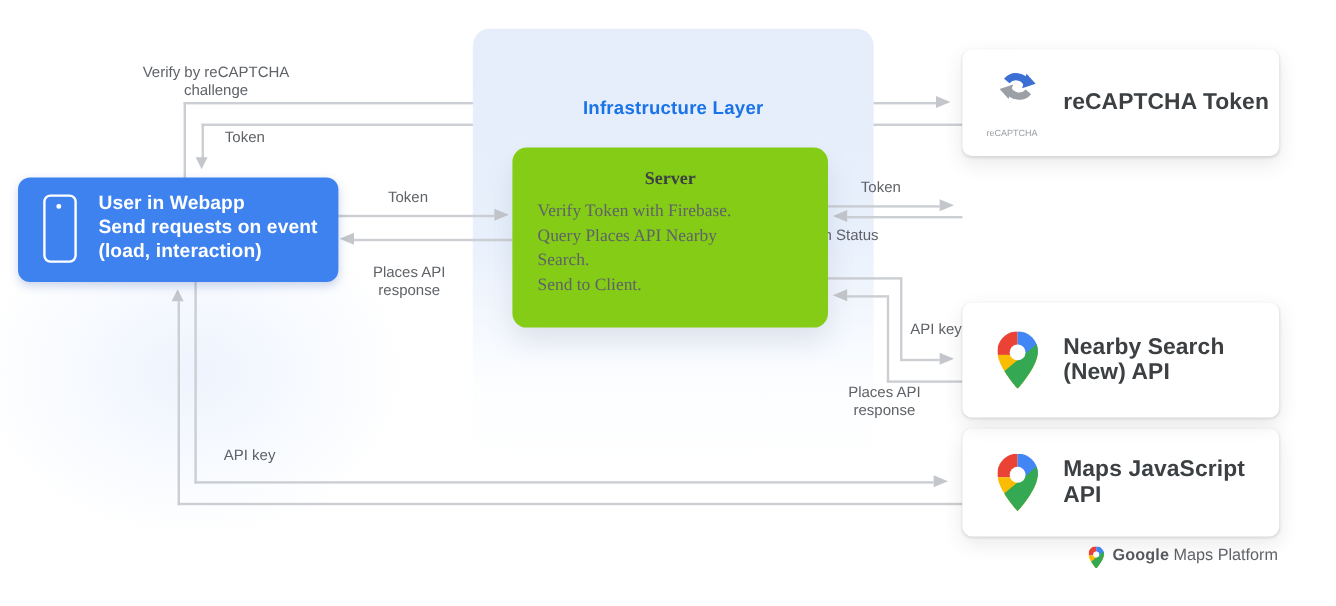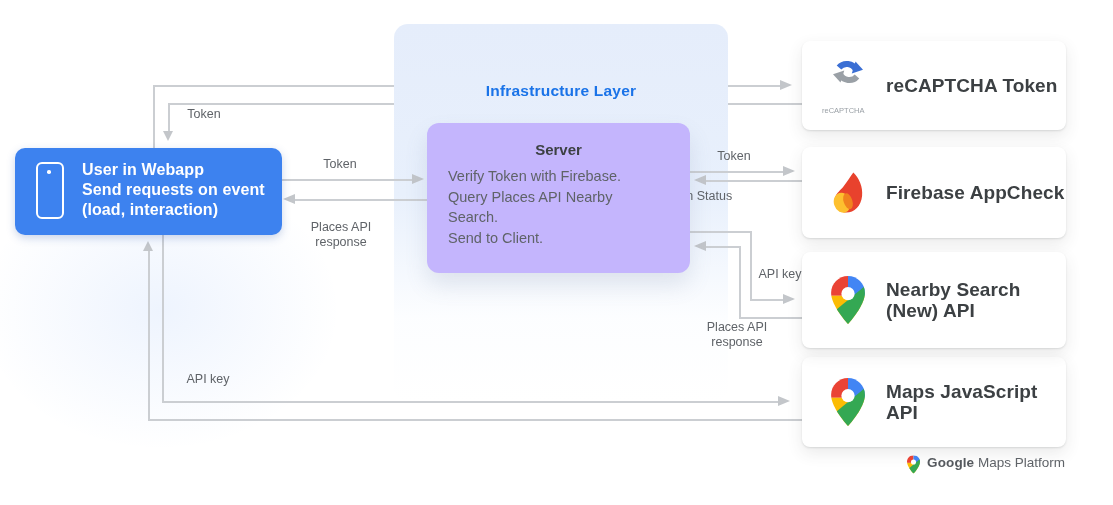--- a/index.html
+++ b/index.html
@@ -29,21 +29,21 @@
     border:2.6px solid #fff;border-radius:6px;}
   .phone-dot{position:absolute;left:9px;top:6px;width:3.5px;height:3.5px;border-radius:50%;background:#fff;}
   .user-text{position:absolute;left:67px;top:12px;color:#fff;font-size:16px;line-height:20px;
     font-weight:700;white-space:pre-line;letter-spacing:.1px;}
   
   .infra{position:absolute;left:394px;top:24px;width:334px;height:378px;z-index:3;border-radius:14px;
     background:linear-gradient(180deg,#e5edfb 0%,#e8f0fc 45%,rgba(250,252,255,.55) 78%,rgba(255,255,255,0) 100%);}
   .infra-title{position:absolute;left:0;top:58px;width:100%;text-align:center;
     color:#1a73e8;font-size:15.5px;font-weight:700;letter-spacing:.2px;}
   .server{position:absolute;left:427px;top:123px;width:263px;height:150px;z-index:6;
-    background:#c4b5fd;border-radius:12px;box-shadow:0 12px 22px rgba(100,120,150,.16);}
+    background:#84cc16;border-radius:12px;box-shadow:0 12px 22px rgba(100,120,150,.16);font-family:Liberation Serif, serif;}
   .server-title{position:absolute;left:0;top:18px;width:100%;text-align:center;
     color:#3c4043;font-size:15px;font-weight:700;}
   .server-body{position:absolute;left:21px;top:43px;color:#5f6368;font-size:14.5px;
     line-height:20.5px;white-space:pre-line;}
   
   .card{position:absolute;left:802px;width:264px;z-index:6;background:#fff;border-radius:8px;
     box-shadow:0 1px 2px rgba(60,64,67,.14),0 6px 16px rgba(60,64,67,.11);
     display:flex;align-items:center;padding-left:20px;box-sizing:border-box;}
   .card-icon{width:52px;display:flex;flex-direction:column;align-items:center;flex:0 0 52px;}
   .card-title{color:#3c4043;font-size:19px;font-weight:700;letter-spacing:.1px;
@@ -88,20 +88,22 @@
   <div class="arr arr-l" style="left:694px;top:241px;"></div>
 
   <div class="vline" style="left:162px;top:235px;height:168px;"></div>
   <div class="hline" style="left:162px;top:401px;width:616px;"></div>
   <div class="arr arr-r" style="left:778px;top:396px;"></div>
 
   <div class="hline" style="left:148px;top:419px;width:654px;"></div>
   <div class="vline" style="left:148px;top:251px;height:170px;"></div>
   <div class="arr arr-u" style="left:143px;top:241px;"></div>
 
+  <div class="lbl" style="left:180px;top:53px;">Verify by reCAPTCHA
+challenge</div>
   <div class="lbl" style="left:204px;top:107px;">Token</div>
   <div class="lbl" style="left:340px;top:157px;">Token</div>
   <div class="lbl" style="left:341px;top:220px;">Places API
 response</div>
   <div class="lbl" style="left:734px;top:149px;">Token</div>
   <div class="lbl" style="left:696px;top:189px;">Token Status</div>
   <div class="lbl" style="left:780px;top:267px;">API key</div>
   <div class="lbl" style="left:737px;top:320px;">Places API
 response</div>
   <div class="lbl" style="left:208px;top:372px;">API key</div>
@@ -133,30 +135,20 @@
         <path d="M12 14 A13.5 13.5 0 0 1 34.5 17" stroke="#3b6fd4" stroke-width="8" fill="none"></path>
         <polygon points="34,6 44,17 29,22" fill="#3b6fd4"></polygon>
         <path d="M36 26 A13.5 13.5 0 0 1 13.5 23" stroke="#9aa0a6" stroke-width="8" fill="none"></path>
         <polygon points="14,34 4,23 19,18" fill="#9aa0a6"></polygon>
       </svg>
       <div class="recaptcha-caption">reCAPTCHA</div>
     </div>
     <div class="card-title">reCAPTCHA Token</div>
   </div>
 
-  <div class="card" style="top:147px;height:91px;">
-    <div class="card-icon">
-      <svg width="33" height="44" viewBox="0 0 34 44">
-        <path d="M22 1 C28 7 32 16 31 25 C30 36 22 43 13 42 C5 41 1 34 3 27 C4.5 22 9 19 12 15 C16 10 19 5 22 1 Z" fill="#e8422d"></path>
-        <ellipse cx="10.5" cy="32" rx="8.5" ry="10.5" transform="rotate(-18 10.5 32)" fill="#fdc02f"></ellipse>
-        <ellipse cx="16.5" cy="30.5" rx="4.5" ry="8.5" transform="rotate(-18 16.5 30.5)" fill="#f0821e"></ellipse>
-      </svg>
-    </div>
-    <div class="card-title">Firebase AppCheck</div>
-  </div>
 
   <div class="card" style="top:357px;height:90px;">
     <div class="card-icon">
       <svg width="34" height="48" viewBox="0 0 24 34">
         <clipPath id="pin-b">
             <path d="M12 0 C5.37 0 0 5.37 0 12 C0 21 12 34 12 34 C12 34 24 21 24 12 C24 5.37 18.63 0 12 0 Z"></path>
           </clipPath>
         <g clip-path="url(#pin-b)">
           <rect x="0" y="0" width="12" height="14" fill="#ea4335"></rect>
           <rect x="12" y="0" width="12" height="14" fill="#4285f4"></rect>

